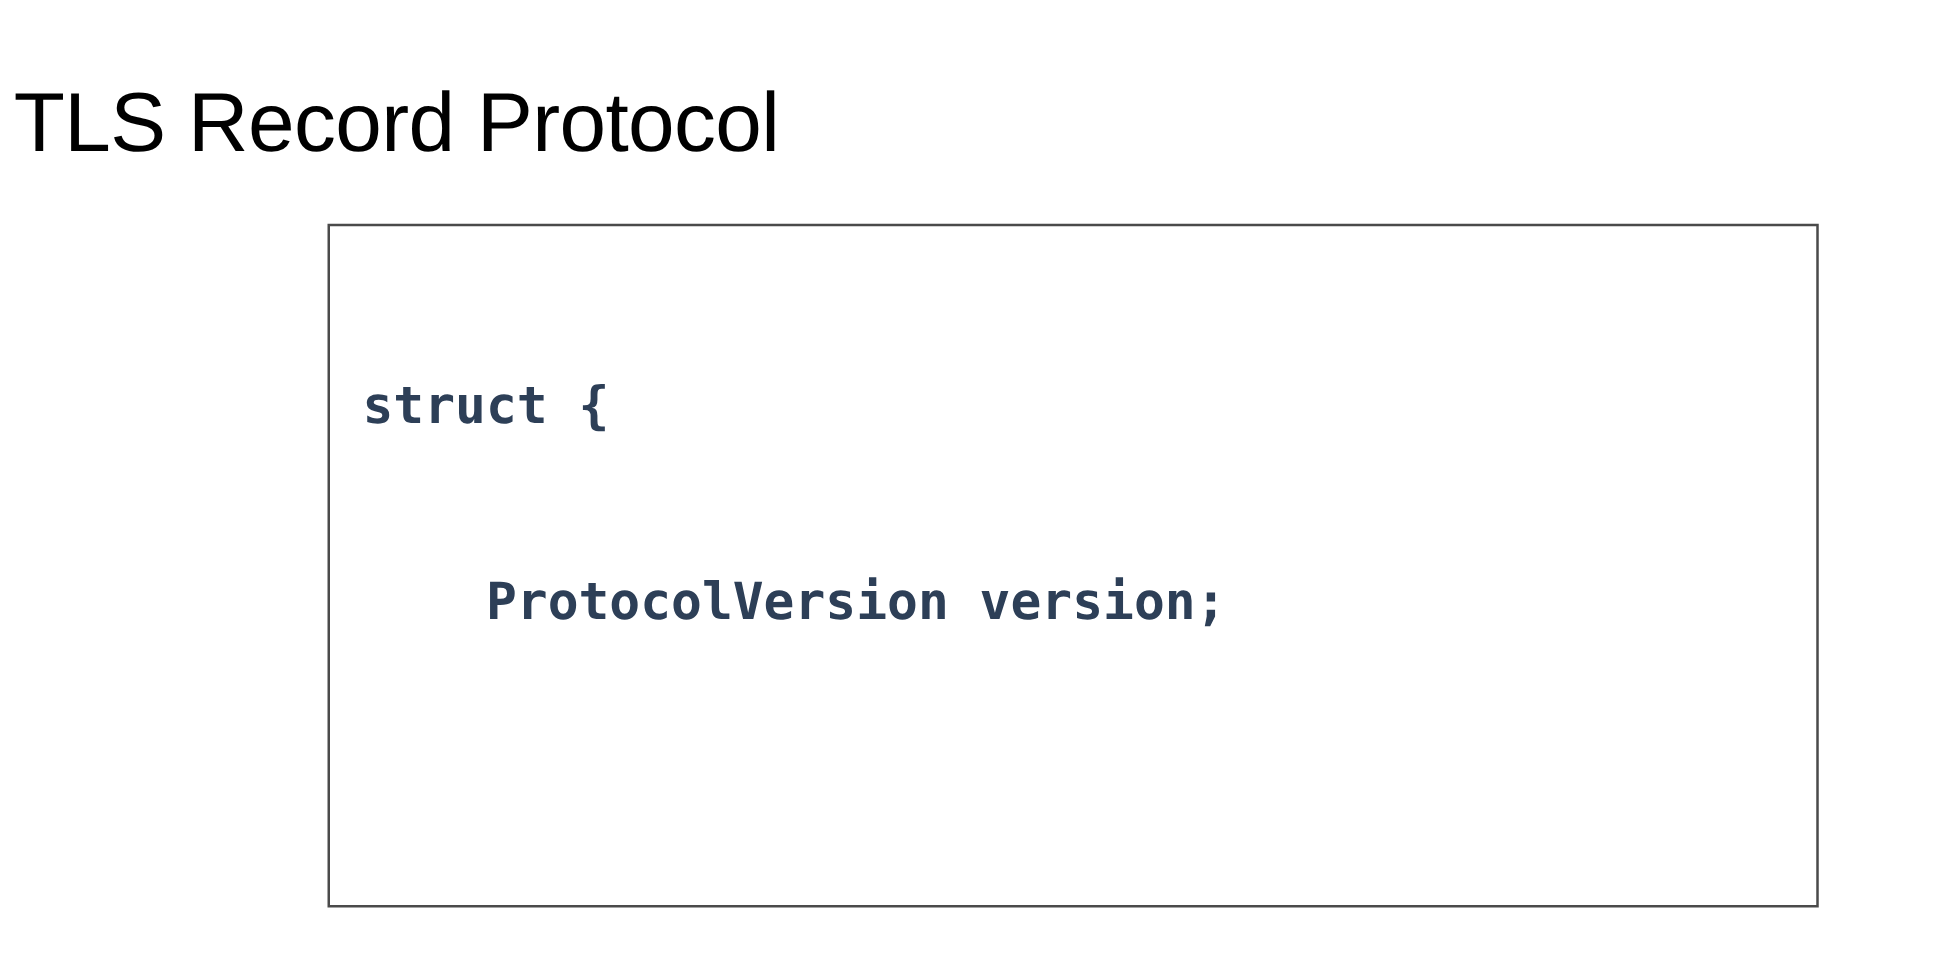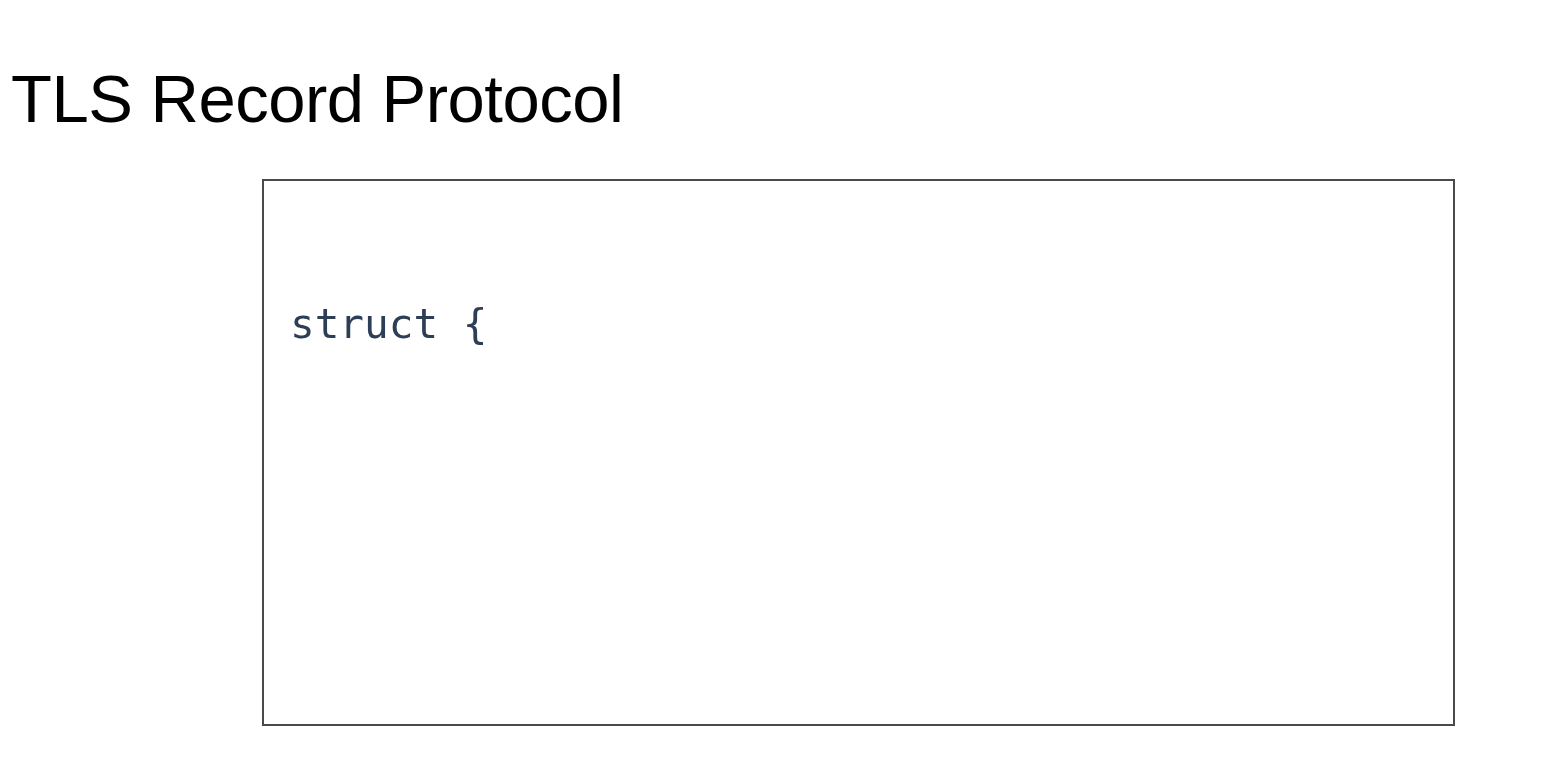--- a/index.html
+++ b/index.html
@@ -61,32 +61,34 @@
     line-height: 52.4px;
     color: #2d3f57;
     white-space: pre;
     tab-size: 4;
   }
 
   .code-line {
     display: block;
     white-space: pre;
     height: 52.4px;
+    font-weight: bold;
   }
 </style>
 </head>
 <body>
 
 <div class="slide">
 
   <h1 class="slide-title">TLS Record Protocol</h1>
 
   <div class="code-box">
     <pre class="code-block"><code>
       <span class="code-line">struct {</span>
+      <span class="code-line">    ProtocolVersion version;</span>
       
       
       
       
       
       
       
     </code></pre>
   </div>
 

